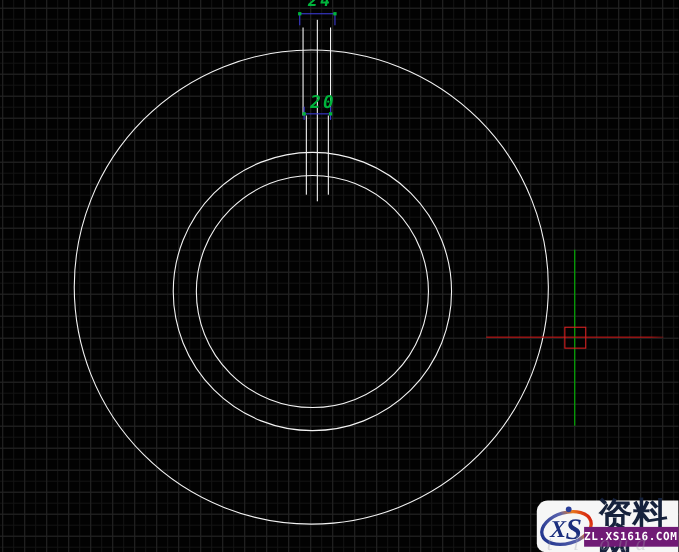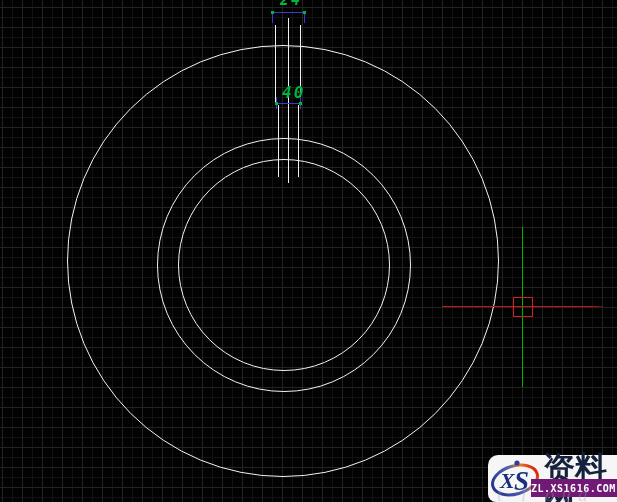--- a/index.html
+++ b/index.html
@@ -78,21 +78,21 @@
   <div class="vline" style="left:278px;top:105px;height:72px;"></div>
   <div class="vline" style="left:298px;top:105px;height:72px;"></div>
 
   <div class="dim-line-h" style="left:272px;top:12px;width:33px;"></div>
   <div class="dim-line-v" style="left:272px;top:12px;height:11px;"></div>
   <div class="dim-line-v" style="left:304px;top:12px;height:11px;"></div>
   <div class="dim-arrow" style="left:271px;top:11px;"></div>
   <div class="dim-arrow" style="left:303px;top:11px;"></div>
   <div class="dim-text" id="dim-top-text">24</div>
 
-  <div class="dim-text" id="dim-width-text">40</div>
+  <div class="dim-text" id="dim-width-text">20</div>
   <div class="dim-line-h" style="left:276px;top:103px;width:25px;"></div>
   <div class="dim-line-v" style="left:276px;top:97px;height:12px;"></div>
   <div class="dim-line-v" style="left:300px;top:97px;height:12px;"></div>
   <div class="dim-arrow" style="left:275px;top:102px;"></div>
   <div class="dim-arrow" style="left:299px;top:102px;"></div>
 
   <div id="crosshair-v"></div>
   <div id="crosshair-h"></div>
   <div id="pickbox"></div>
 

